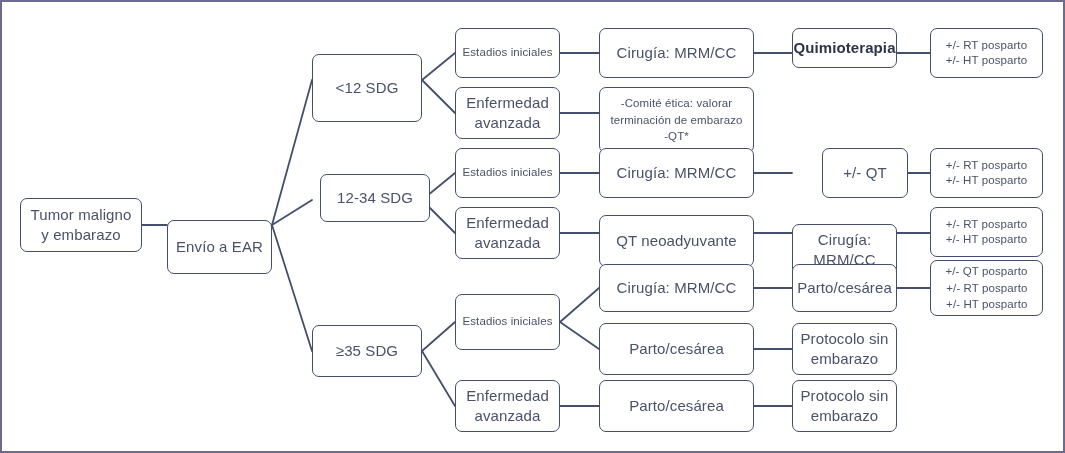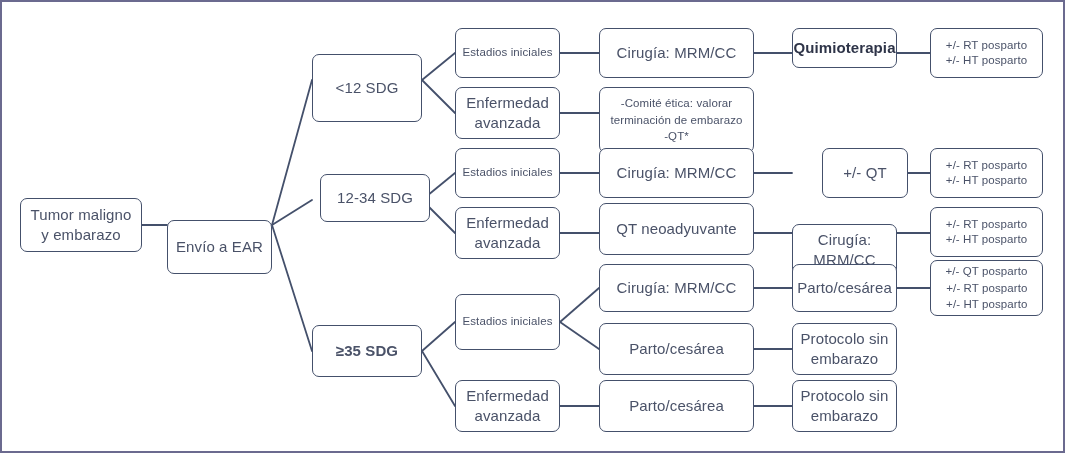--- a/index.html
+++ b/index.html
@@ -88,36 +88,36 @@
       <path d="M752,347 L790,347" stroke="#44506b" stroke-width="1.8" fill="none" stroke-linecap="round"></path>
       <path d="M752,404 L790,404" stroke="#44506b" stroke-width="1.8" fill="none" stroke-linecap="round"></path>
       <path d="M895,286 L928,286" stroke="#44506b" stroke-width="1.8" fill="none" stroke-linecap="round"></path>
     </svg>
   <div id="nodes-layer">
       <div class="node normal" style="left: 18px; top: 196px; width: 122px; height: 54px;">Tumor maligno
 y embarazo</div>
       <div class="node normal" style="left: 165px; top: 196px; width: 105px; height: 54px; margin-top: 22px;">Envío a EAR</div>
       <div class="node normal" style="left: 310px; top: 52px; width: 110px; height: 68px;">&lt;12 SDG</div>
       <div class="node normal" style="left: 305px; top: 172px; width: 110px; height: 48px; margin-left: 13px;">12-34 SDG</div>
-      <div class="node normal" style="left: 310px; top: 323px; width: 110px; height: 52px; font-weight: bold;">≥35 SDG</div>
+      <div class="node normal" style="left: 310px; top: 323px; width: 110px; height: 52px;">≥35 SDG</div>
       <div class="node small" style="left: 453px; top: 26px; width: 105px; height: 50px;">Estadios iniciales</div>
       <div class="node normal" style="left: 453px; top: 85px; width: 105px; height: 52px;">Enfermedad
 avanzada</div>
       <div class="node normal" style="left: 597px; top: 26px; width: 155px; height: 50px;">Cirugía: MRM/CC</div>
       <div class="node small tight" style="left: 597px; top: 85px; width: 155px; height: 66px;">-Comité ética: valorar
 terminación de embarazo
 -QT*</div>
       <div class="node bold" style="left: 790px; top: 26px; width: 105px; height: 40px;">Quimioterapia</div>
       <div class="node small" style="left: 928px; top: 26px; width: 113px; height: 50px;">+/- RT posparto
 +/- HT posparto</div>
       <div class="node small" style="left: 453px; top: 146px; width: 105px; height: 50px;">Estadios iniciales</div>
       <div class="node normal" style="left: 453px; top: 205px; width: 105px; height: 52px;">Enfermedad
 avanzada</div>
       <div class="node normal" style="left: 597px; top: 146px; width: 155px; height: 50px;">Cirugía: MRM/CC</div>
-      <div class="node normal" style="left: 597px; top: 201px; width: 155px; height: 52px;">QT neoadyuvante</div>
+      <div class="node normal" style="left: 597px; top: 213px; width: 155px; height: 52px;">QT neoadyuvante</div>
       <div class="node normal" style="left: 820px; top: 146px; width: 86px; height: 50px;">+/- QT</div>
       <div class="node normal" style="left: 790px; top: 222px; width: 105px; height: 52px;">Cirugía:
 MRM/CC</div>
       <div class="node small" style="left: 928px; top: 146px; width: 113px; height: 50px;">+/- RT posparto
 +/- HT posparto</div>
       <div class="node small" style="left: 928px; top: 205px; width: 113px; height: 50px;">+/- RT posparto
 +/- HT posparto</div>
       <div class="node small" style="left: 453px; top: 292px; width: 105px; height: 56px;">Estadios iniciales</div>
       <div class="node normal" style="left: 453px; top: 378px; width: 105px; height: 52px;">Enfermedad
 avanzada</div>

